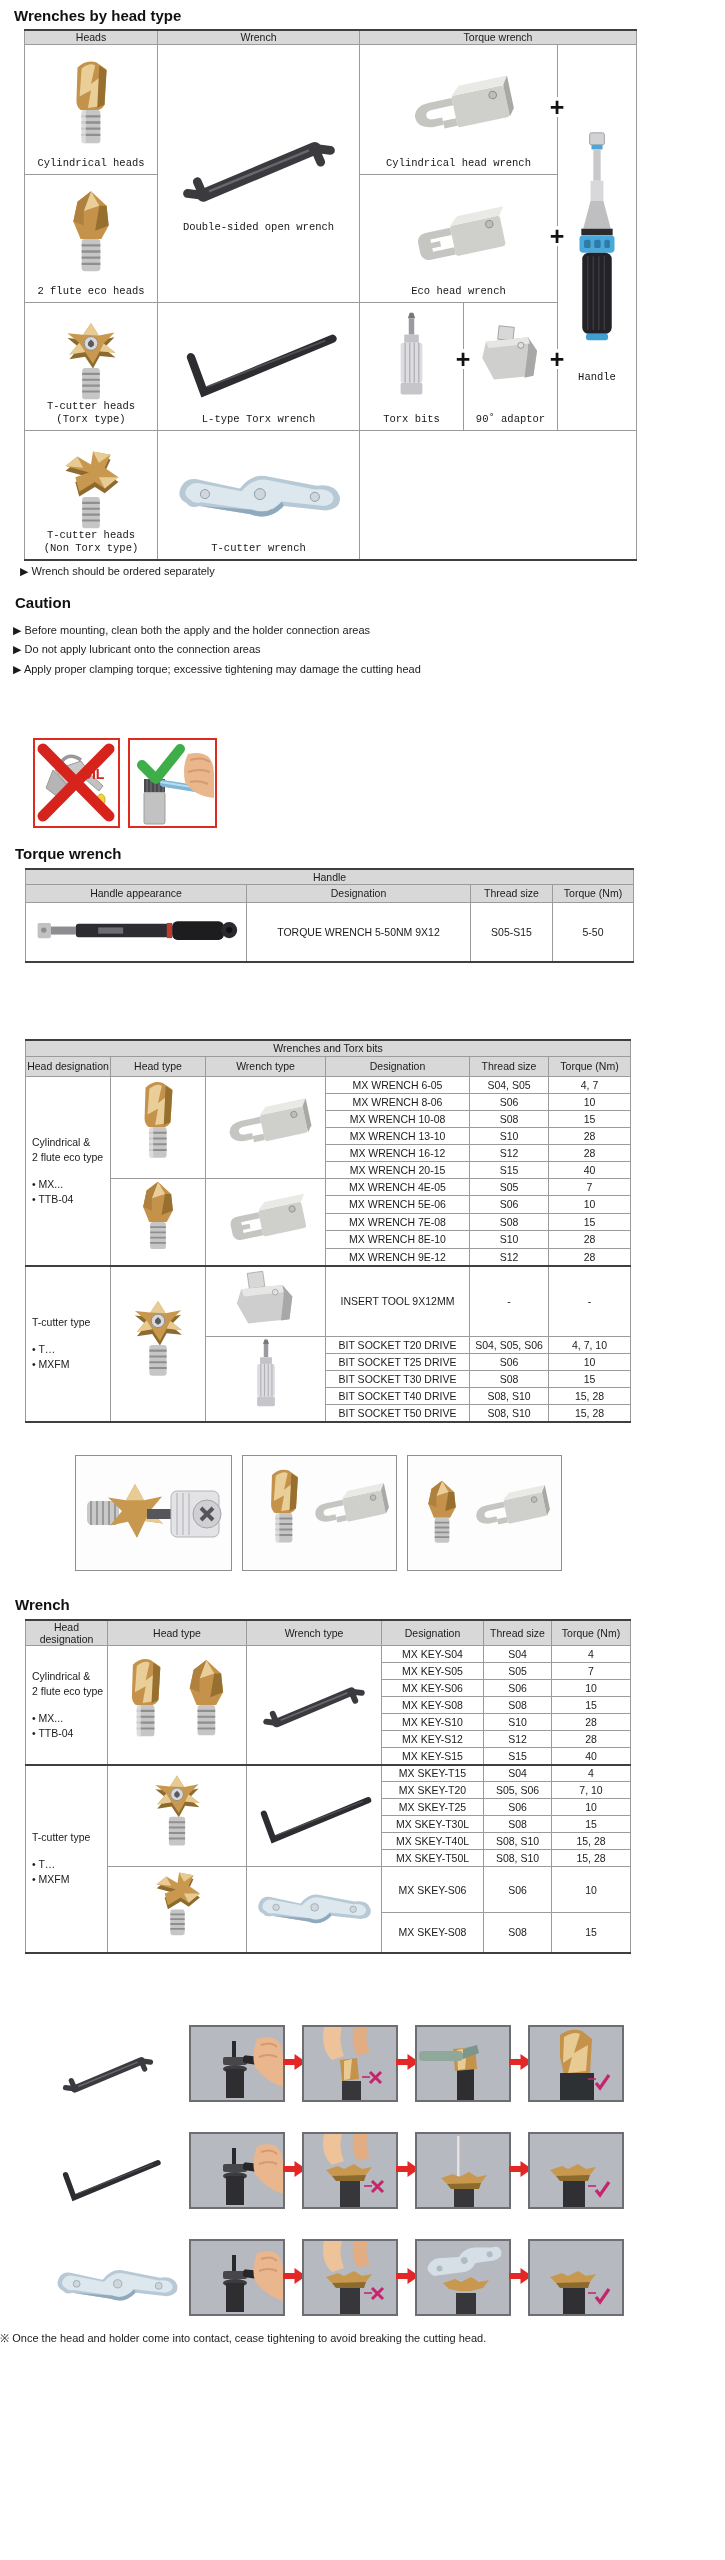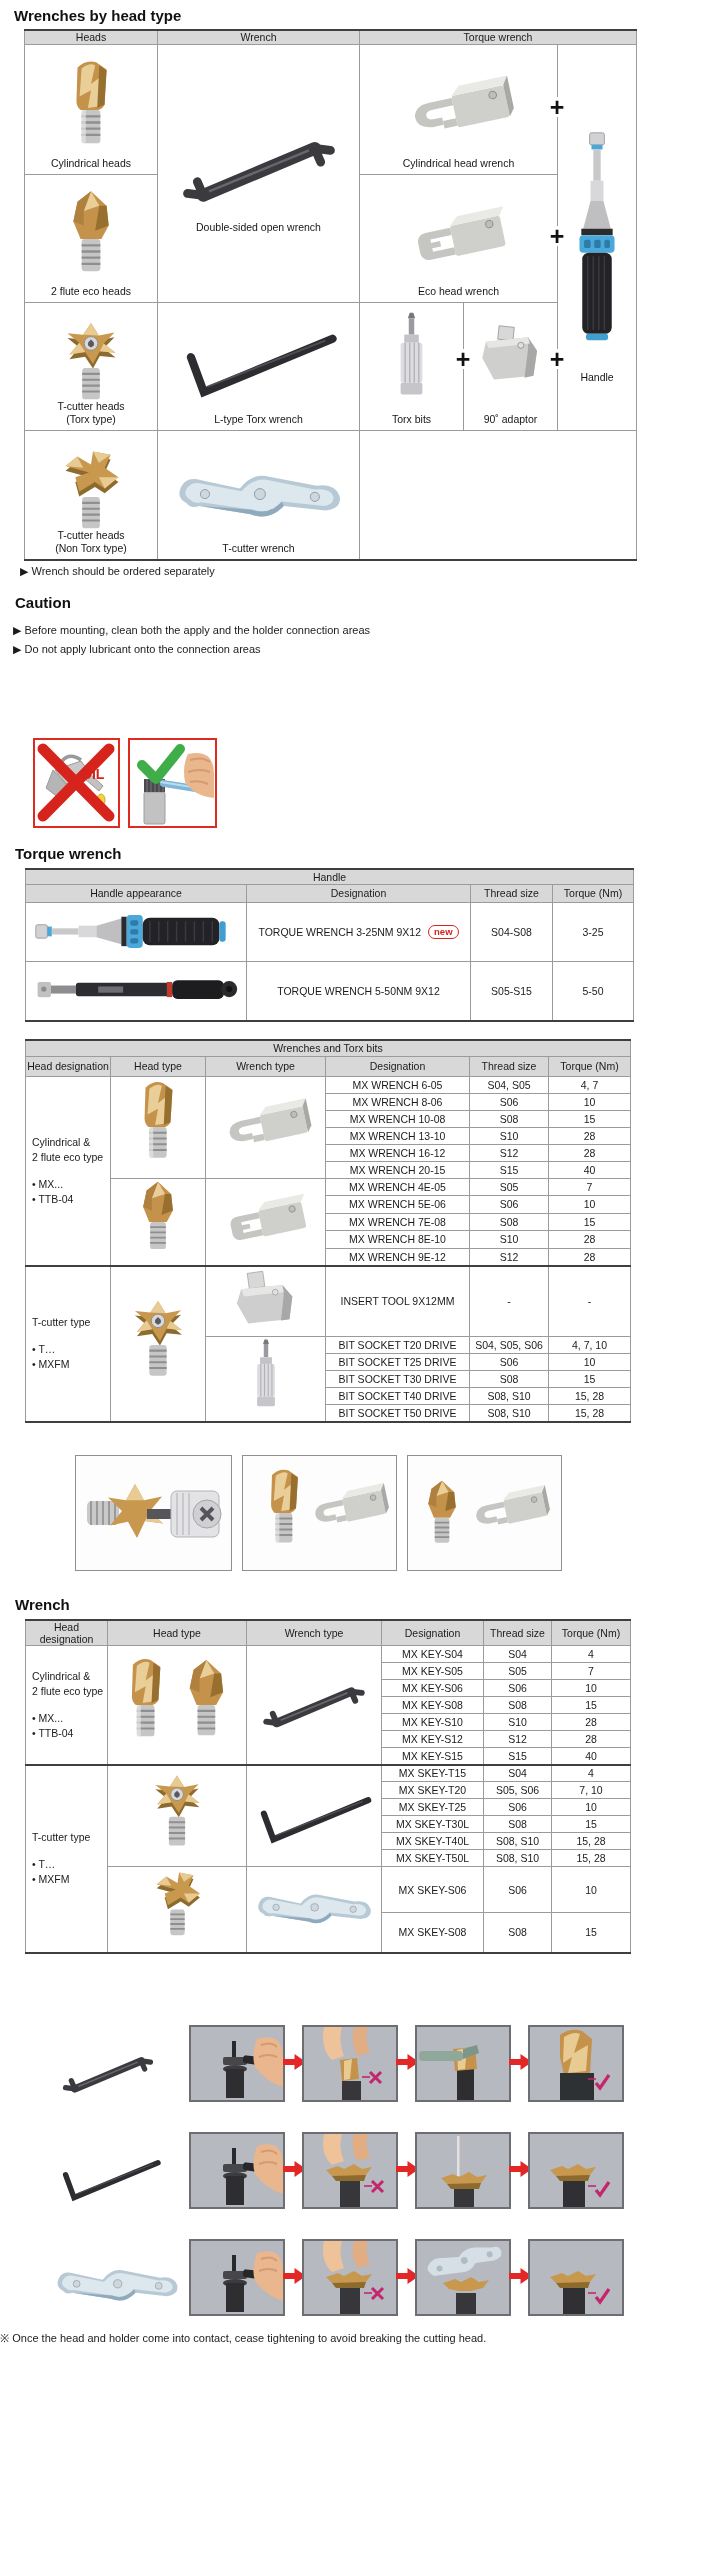--- a/index.html
+++ b/index.html
@@ -7,21 +7,21 @@
   .abs{position:absolute;}
   .h1{font-size:15px;font-weight:bold;color:#111;}
   .note{font-size:11px;color:#1b1b1b;}
   .rednote{font-size:11px;color:#e0352b;}
   .bullet{font-size:11px;color:#1b1b1b;line-height:19.3px;}
   table.tbl{border-collapse:collapse;table-layout:fixed;}
   table.tbl td{border:1px solid #9b9b9b;font-size:10.5px;text-align:center;vertical-align:middle;padding:0;overflow:hidden;}
   table.tbl{border-top:2px solid #3f3f3f;border-bottom:2px solid #3f3f3f;}
   td.gray{background:#d8d8d8;}
   td.dl{text-align:left;padding-left:9px;}
-  td.pcell{position:relative;}
+  td.pcell{position:relative;font-family:Liberation Mono, monospace;}
   .cap{font-size:10.5px;text-align:center;line-height:13px;color:#161616;}
   .capabs{position:absolute;left:0;right:0;bottom:4px;}
   td.pcell svg{display:block;margin:0 auto;}
   .plus{position:absolute;transform:translate(-50%,-50%);font-size:25px;font-weight:bold;color:#111;background:#fff;line-height:20px;padding:0 1px;z-index:3;}
   .gsep td{border-top:2px solid #3f3f3f !important;}
   .badge-new{display:inline-block;border:1.5px solid #d6231b;color:#d6231b;border-radius:8px;font-size:9.5px;font-weight:bold;padding:0 5px;line-height:12px;margin-left:7px;vertical-align:1px;}
   .cautionbox{position:absolute;border:2px solid #dd2b20;background:#fff;}
   .photo{position:absolute;width:92px;height:73px;background:#b6b9c0;border:2px solid #6e6e72;}
   .photo svg{display:block;}
   .imgframe{position:absolute;border:1.5px solid #8f8f8f;background:#fdfdfd;display:flex;align-items:center;justify-content:center;}
@@ -361,20 +361,21 @@
   <span class="plus" style="left:439px;top:330px;">+</span>
   <span class="plus" style="left:533px;top:330px;">+</span>
 </div>
 
 <div class="abs note" style="left:20px;top:565px;">▶ Wrench should be ordered separately</div>
 
 <div class="abs h1" style="left:15px;top:594px;">Caution</div>
 <div class="abs" style="left:13px;top:621px;">
   <div class="bullet">▶ Before mounting, clean both the apply and the holder connection areas</div>
   <div class="bullet">▶ Do not apply lubricant onto the connection areas</div>
+  <div class="bullet">▶ Apply proper clamping torque; excessive tightening may damage the cutting head</div>
 </div>
 
 <div class="cautionbox" style="left:33px;top:738px;width:83px;height:86px;">
   <svg width="83" height="86" viewBox="0 0 83 86">
     <path d="M20 30 L46 21 L55 33 L31 44 Z" fill="#c9c9c9" stroke="#9a9a9a"></path>
     <path d="M18 30 L31 44 L29 62 L11 48 Z" fill="#b5b5b5" stroke="#9a9a9a"></path>
     <path d="M53 32 L68 46 L64 51 L50 39 Z" fill="#c2c2c2" stroke="#9a9a9a"></path>
     <path d="M24 26 Q32 10 46 20" stroke="#9a9a9a" stroke-width="3.5" fill="none"></path>
     <ellipse cx="66" cy="60" rx="4" ry="6" fill="#f2d53c" stroke="#caa92a"></ellipse>
     <path d="M8 9 L74 76 M74 9 L8 76" stroke="#d6231b" stroke-width="11" stroke-linecap="round"></path>
@@ -408,28 +409,20 @@
       </colgroup>
     <tbody>
         <tr style="height:15px">
           <td class="gray" colspan="4">Handle</td>
         </tr>
     <tr style="height:18px">
       <td class="gray">Handle appearance</td>
       <td class="gray">Designation</td>
       <td class="gray">Thread size</td>
       <td class="gray">Torque (Nm)</td>
-    </tr>
-    <tr style="height:59px">
-      <td><svg width="205" height="42">
-              <use href="#s-hh"></use>
-            </svg></td>
-      <td class="dl"><span>TORQUE WRENCH 3-25NM 9X12</span><span class="badge-new">new</span></td>
-      <td>S04-S08</td>
-      <td>3-25</td>
     </tr>
     <tr style="height:60px">
       <td><svg width="205" height="36">
               <use href="#s-twb"></use>
             </svg></td>
       <td class="dl">TORQUE WRENCH 5-50NM 9X12</td>
       <td>S05-S15</td>
       <td>5-50</td>
     </tr>
   </tbody>

